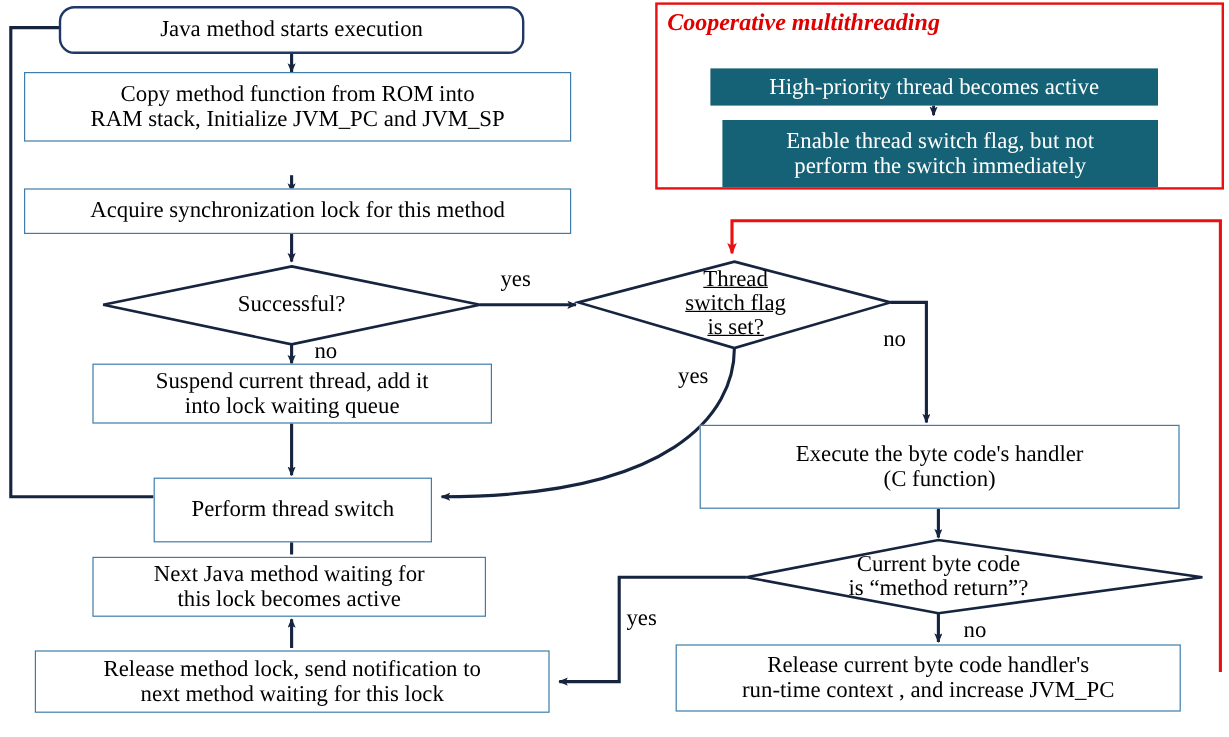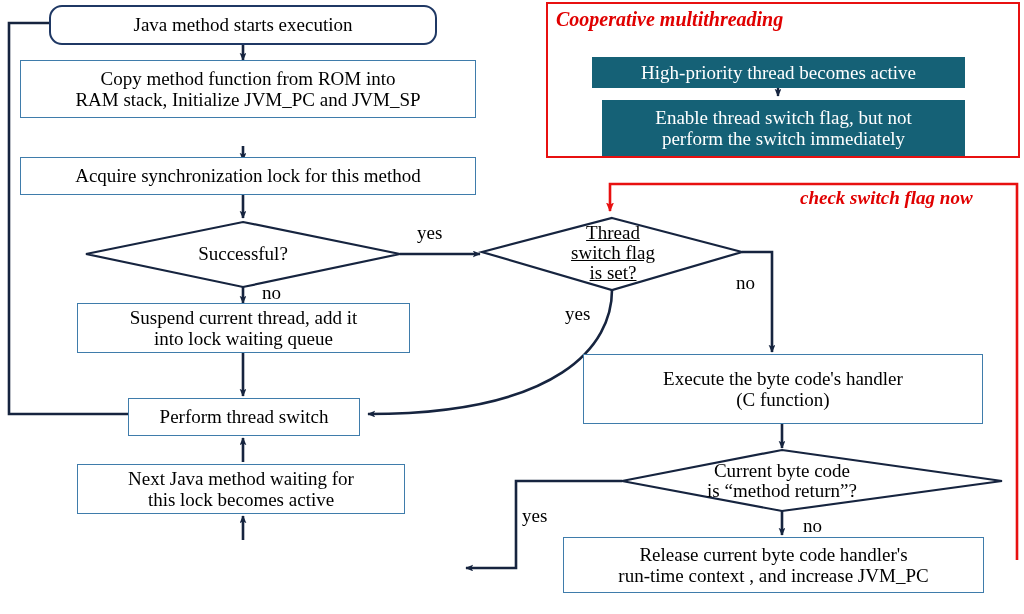--- a/index.html
+++ b/index.html
@@ -168,29 +168,33 @@
 
   <div class="diamond-label" style="left:143px; top:240px; width:200px; height:28px;">
     <span>Successful?</span>
   </div>
 
   <div class="node proc" style="left:77px; top:303px; width:333px; height:50px; flex-direction:column;">
     <span>Suspend current thread, add it</span>
     <span>into lock waiting queue</span>
   </div>
 
-  <div class="node proc" style="left:128px; top:398px; width:232px; height:38px;">
+  <div class="node proc" style="left:128px; top:398px; width:232px; height:54px;">
     <span>Perform thread switch</span>
   </div>
 
   <div class="node proc" style="left:77px; top:464px; width:328px; height:50px; flex-direction:column;">
     <span>Next Java method waiting for</span>
     <span>this lock becomes active</span>
   </div>
 
+  <div class="node proc" style="left:29px; top:542px; width:429px; height:52px; flex-direction:column;">
+    <span>Release method lock, send notification to</span>
+    <span>next method waiting for this lock</span>
+  </div>
 
   <div class="diamond-label" style="left:542px; top:216px; width:142px; height:74px; flex-direction:column;text-decoration:underline;">
     <span>Thread</span>
     <span>switch flag</span>
     <span>is set?</span>
   </div>
 
   <div class="node proc" style="left:583px; top:354px; width:400px; height:70px; flex-direction:column;">
     <span>Execute the byte code's handler</span>
     <span>(C function)</span>
@@ -219,15 +223,14 @@
 
   <div class="node teal" style="left:592px; top:57px; width:373px; height:31px;">
     <span>High-priority thread becomes active</span>
   </div>
 
   <div class="node teal" style="left:602px; top:100px; width:363px; height:56px; flex-direction:column;">
     <span>Enable thread switch flag, but not</span>
     <span>perform the switch immediately</span>
   </div>
 
-  <div class="red-note" style="left:800px; top:187px;">check switch flag now</div>
 
 </div>
 
 </body></html>

